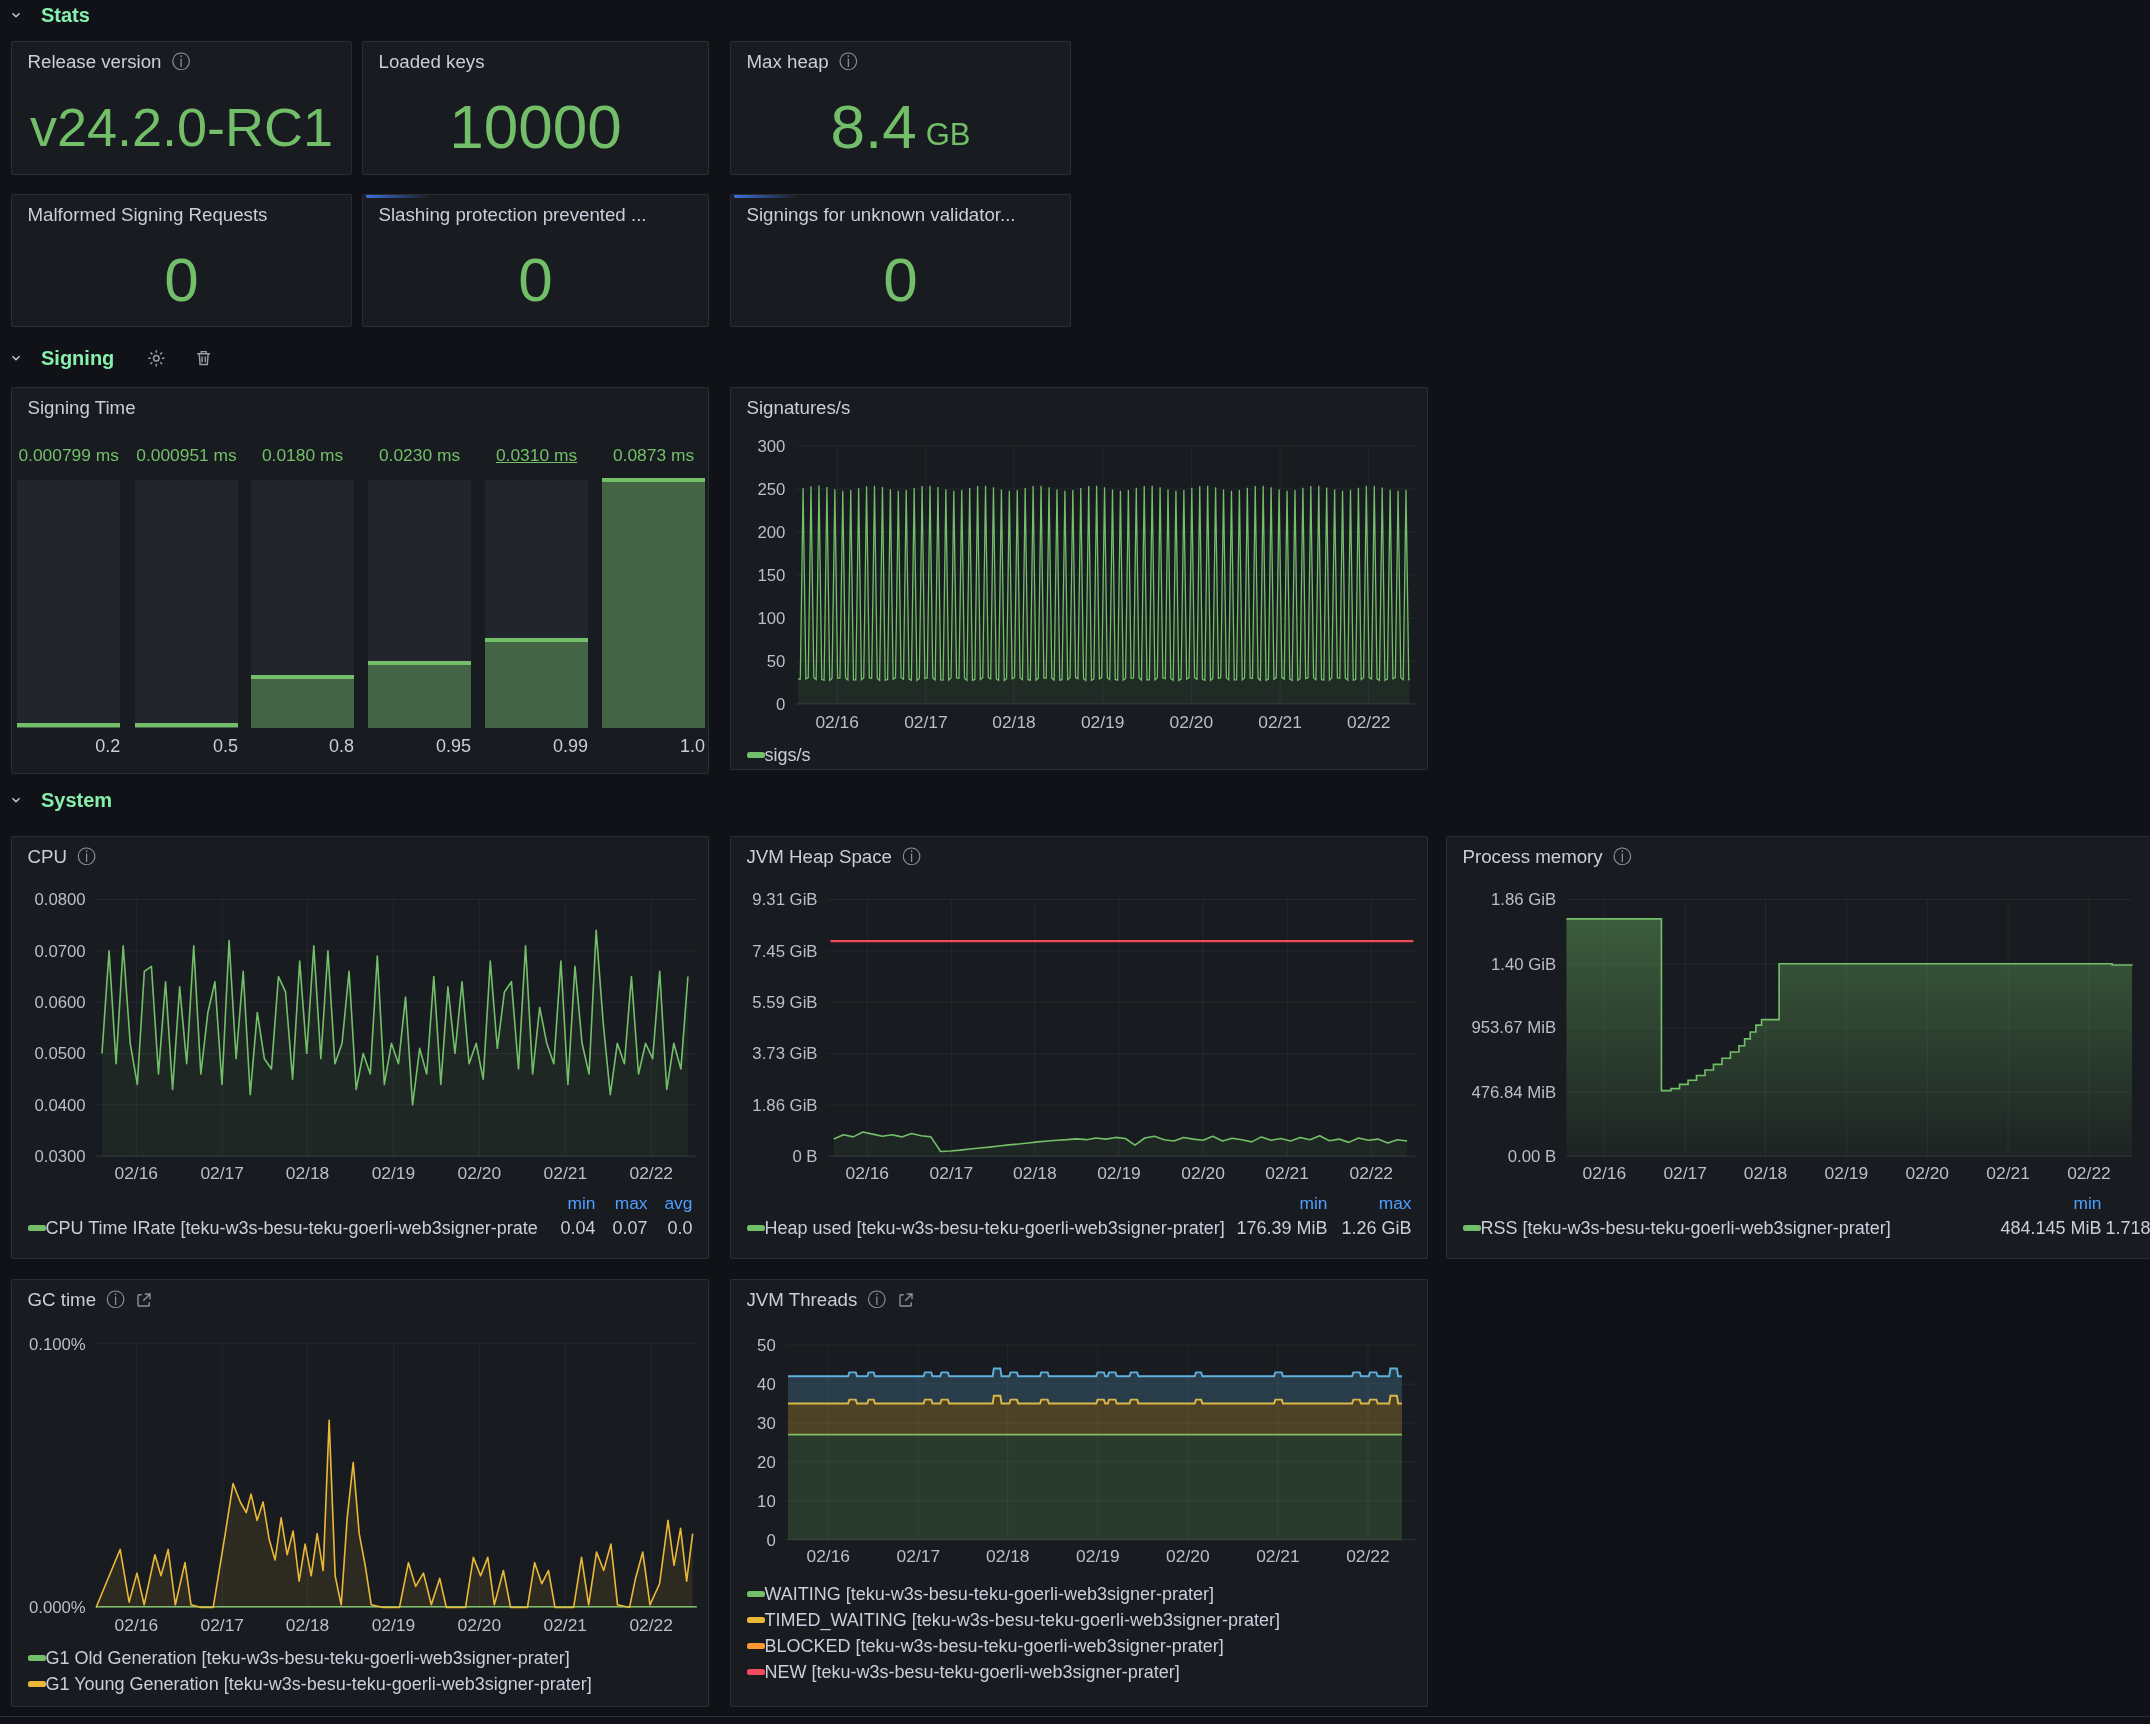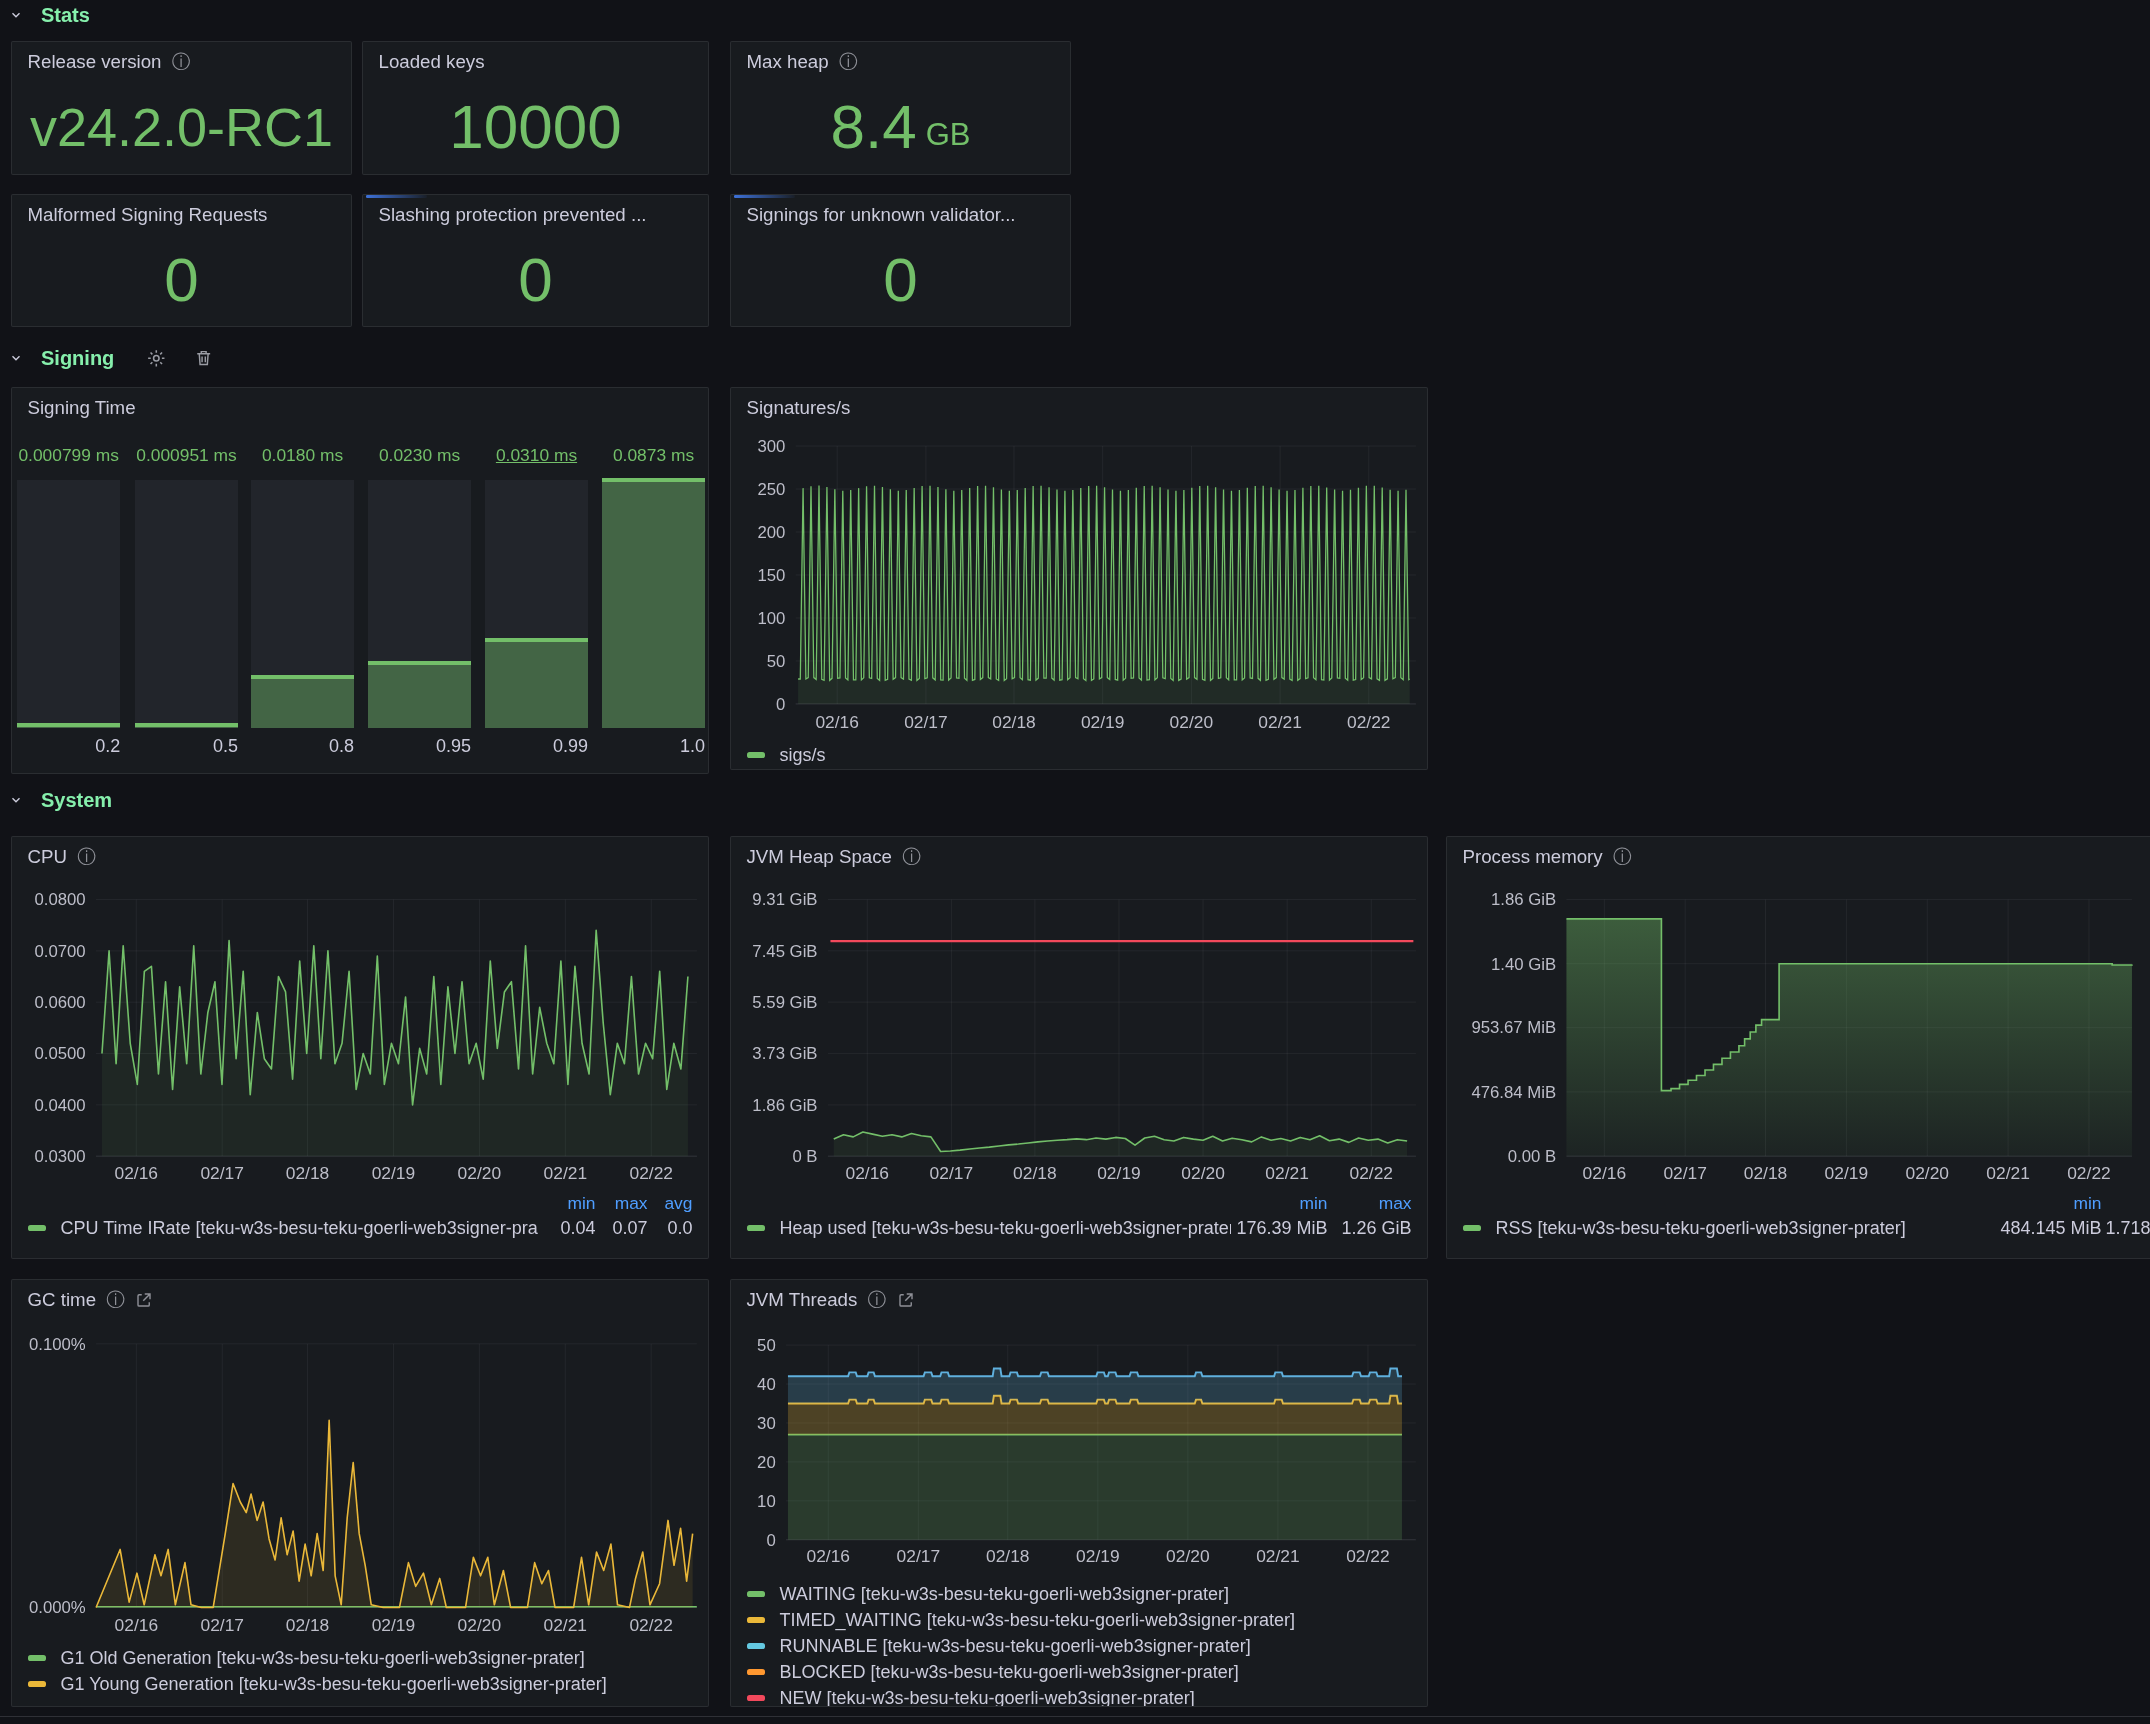--- a/index.html
+++ b/index.html
@@ -16,21 +16,21 @@
   .info-glyph{color:#8e9097;font-size:18.7px;font-weight:400;line-height:1;}
   .stat-value{position:absolute;left:0;right:0;top:37px;bottom:0;display:flex;align-items:center;
     justify-content:center;color:#73bf69;font-weight:500;font-size:62px;}
   .stat-value.rv{font-size:54px;}
   .suffix{font-size:31px;margin-left:9px;align-self:center;padding-top:17px;}
   .loading-strip{position:absolute;top:0;left:2.6px;width:61px;height:2.6px;border-radius:1.3px;
     background:linear-gradient(90deg,#3d71d9 0%,rgba(61,113,217,0.05) 100%);}
   .chart-svg{position:absolute;left:0;top:0;pointer-events:none;}
   .legend{position:absolute;left:15.5px;right:15.5px;z-index:2;}
   .lrow{display:flex;align-items:center;height:26px;color:#ccccdc;font-size:18px;white-space:nowrap;}
-  .lrow .lab{flex:1 1 auto;overflow:hidden;display:flex;align-items:center;gap:15px;cursor:pointer;}
+  .lrow .lab{flex:1 1 auto;overflow:hidden;display:flex;align-items:center;gap:0;cursor:pointer;}
   .lhead{display:flex;align-items:center;height:24.5px;color:#4f9eff;font-size:17.4px;font-weight:500;}
   .lhead .sp{flex:1 1 auto;}
   .col{flex:0 0 auto;text-align:right;}
   .sw{display:inline-block;width:18px;height:5.8px;border-radius:2.6px;flex:0 0 auto;}
   .st-col{position:absolute;text-align:center;}
   .st-val{position:absolute;width:100%;text-align:center;color:#73bf69;font-size:17.4px;white-space:nowrap;}
   .st-bar{position:absolute;left:0;right:0;background:#22252b;}
   .st-fill{position:absolute;left:0;right:0;bottom:0;background:rgba(115,191,105,0.42);}
   .st-cap{position:absolute;left:0;right:0;height:3.9px;background:#73bf69;}
   .st-lab{position:absolute;width:100%;text-align:right;color:#ccccdc;font-size:18px;}
@@ -492,26 +492,20 @@
           </span>
         </div>
         <div class="lrow">
           <span class="lab">
             <span class="sw" style="background: rgb(234, 184, 57);"></span>
             <span>TIMED_WAITING [teku-w3s-besu-teku-goerli-web3signer-prater]</span>
           </span>
         </div>
         <div class="lrow">
           <span class="lab">
-            <span class="sw" style="background: rgb(100, 201, 225);"></span>
-            <span>RUNNABLE [teku-w3s-besu-teku-goerli-web3signer-prater]</span>
-          </span>
-        </div>
-        <div class="lrow">
-          <span class="lab">
             <span class="sw" style="background: rgb(255, 152, 48);"></span>
             <span>BLOCKED [teku-w3s-besu-teku-goerli-web3signer-prater]</span>
           </span>
         </div>
         <div class="lrow">
           <span class="lab">
             <span class="sw" style="background: rgb(242, 73, 92);"></span>
             <span>NEW [teku-w3s-besu-teku-goerli-web3signer-prater]</span>
           </span>
         </div>

